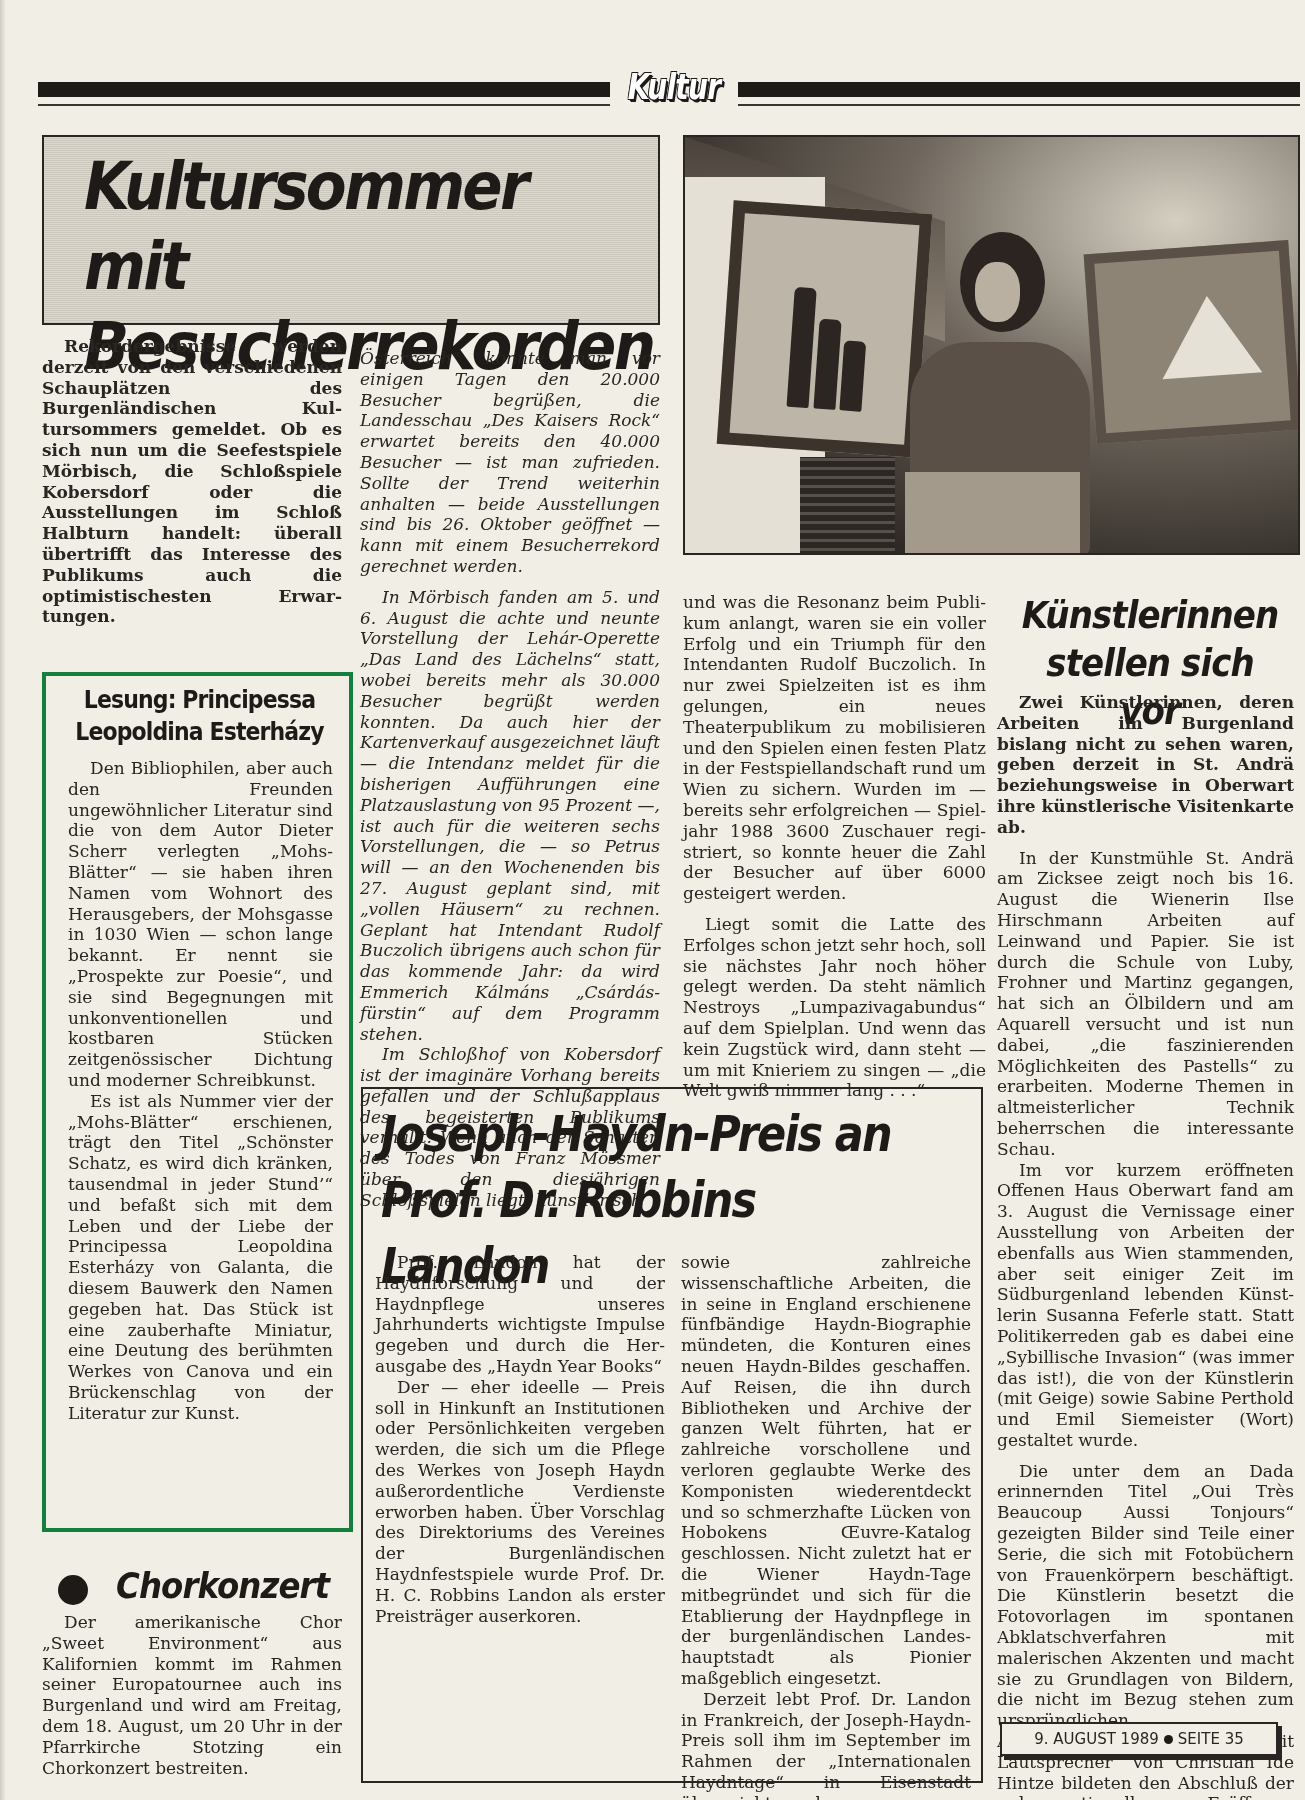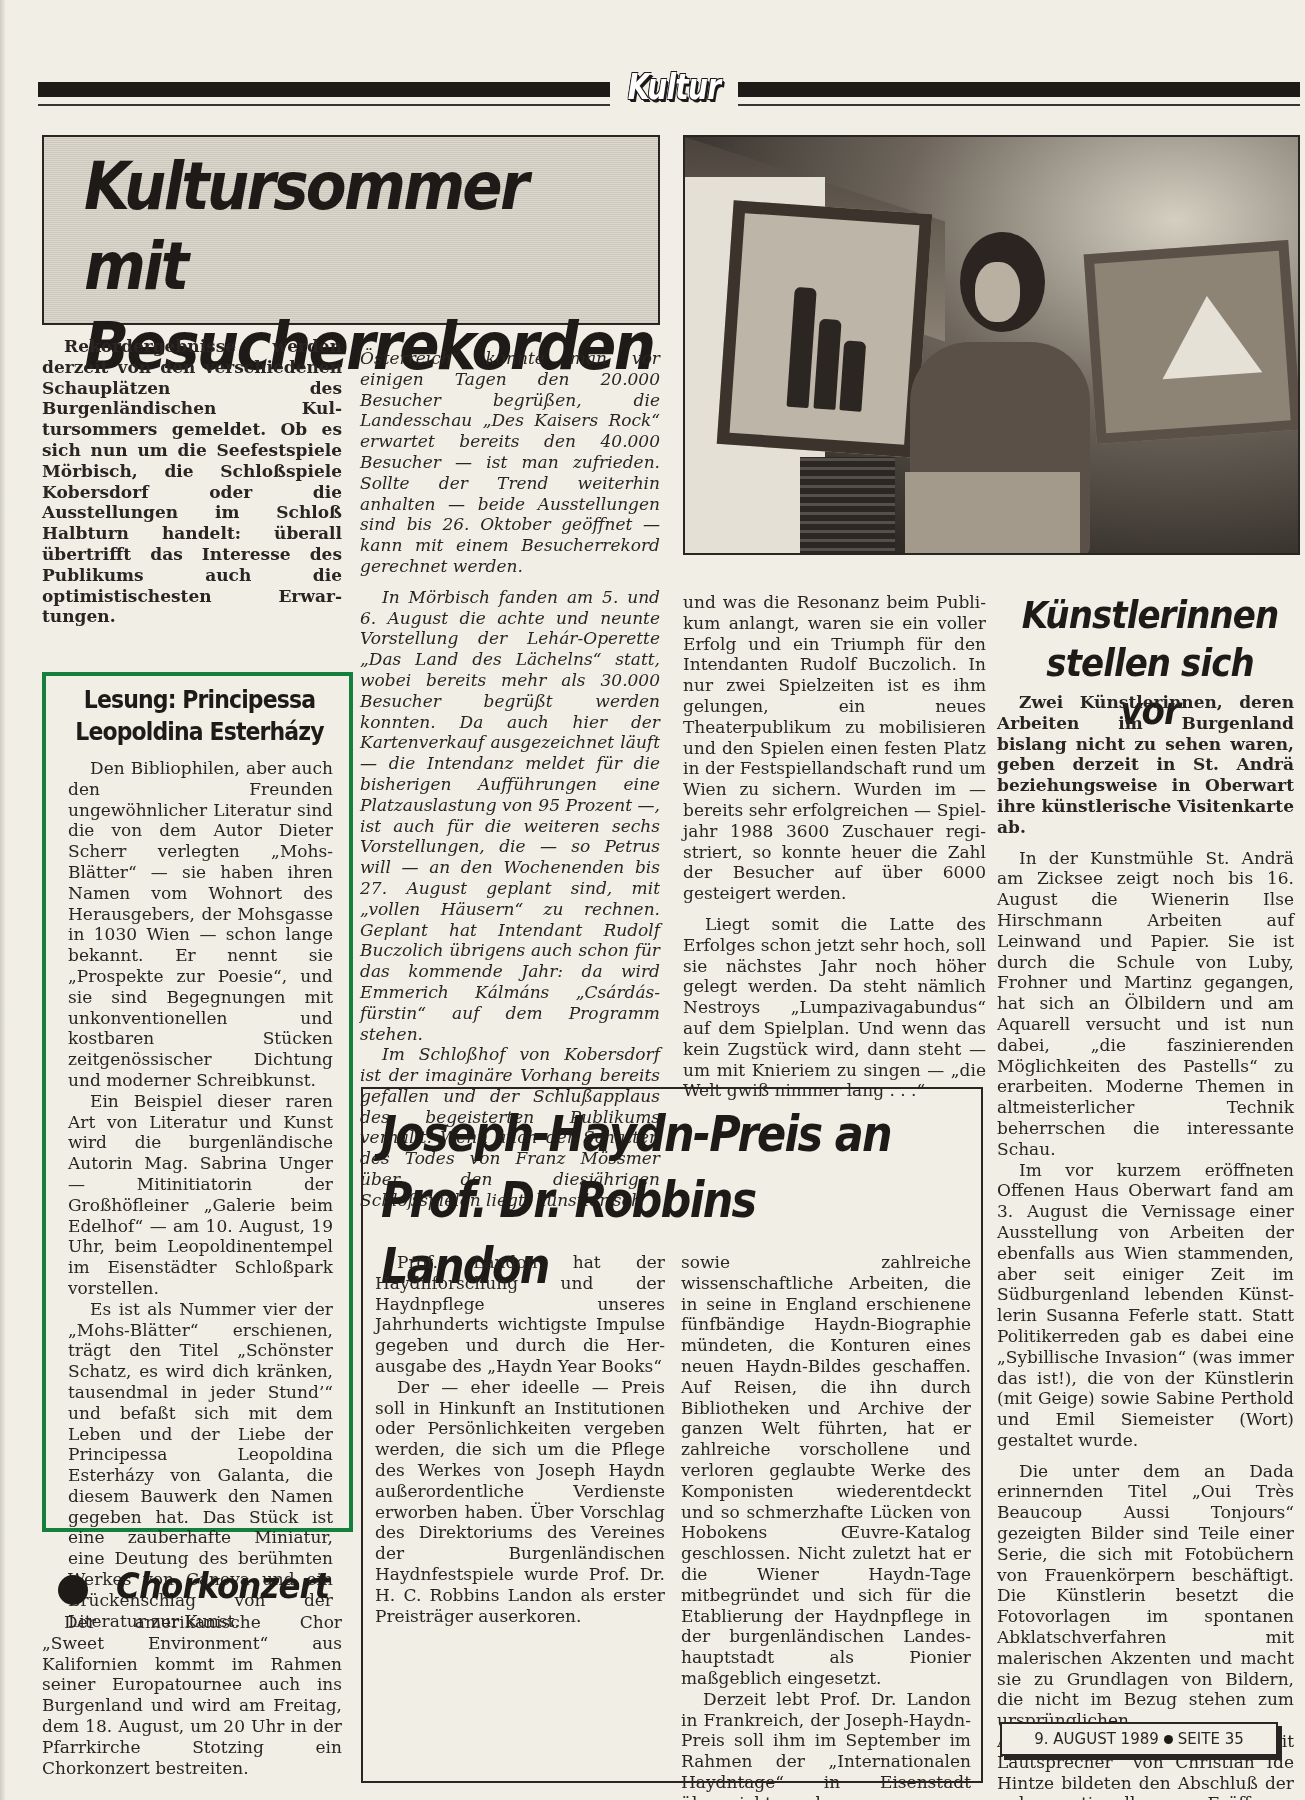--- a/index.html
+++ b/index.html
@@ -139,21 +139,20 @@
 
 <div class="col" style="left:683px; top:592px; width:303px;">
   <p style="text-indent:0">und was die Resonanz beim Publi­kum anlangt, waren sie ein voller Er­folg und ein Triumph für den Inten­danten Rudolf Buczolich. In nur zwei Spielzeiten ist es ihm gelungen, ein neues Theaterpublikum zu mobili­sieren und den Spielen einen festen Platz in der Festspiellandschaft rund um Wien zu sichern. Wurden im — bereits sehr erfolgreichen — Spiel­jahr 1988 3600 Zuschauer regi­striert, so konnte heuer die Zahl der Besucher auf über 6000 gesteigert werden.</p>
   <p class="gap">Liegt somit die Latte des Erfolges schon jetzt sehr hoch, soll sie näch­stes Jahr noch höher gelegt werden. Da steht nämlich Nestroys „Lumpazi­vagabundus“ auf dem Spielplan. Und wenn das kein Zugstück wird, dann steht — um mit Knieriem zu singen — „die Welt gwiß nimmer lang . . .“</p>
 </div>
 
 <div class="lesung-box">
   <h2>Lesung: Principessa Leopoldina Esterházy</h2>
   <div class="col" style="left:22px; top:82px; width:265px;">
     <p>Den Bibliophilen, aber auch den Freunden ungewöhnlicher Literatur sind die von dem Autor Dieter Scherr verlegten „Mohs-Blätter“ — sie haben ihren Na­men vom Wohnort des Heraus­gebers, der Mohsgasse in 1030 Wien — schon lange bekannt. Er nennt sie „Prospekte zur Poesie“, und sie sind Begegnungen mit unkonventionellen und kostba­ren Stücken zeitgenössischer Dichtung und moderner Schreib­kunst.</p>
-    <p>Ein Beispiel dieser raren Art von Literatur und Kunst wird die burgenländische Autorin Mag. Sabrina Unger — Mitinitiatorin der Großhöfleiner „Galerie beim Edelhof“ — am 10. August, 19 Uhr, beim Leopoldinentempel im Eisenstädter Schloßpark vor­stellen.</p>
     <p>Es ist als Nummer vier der „Mohs-Blätter“ erschienen, trägt den Titel „Schönster Schatz, es wird dich kränken, tausendmal in jeder Stund’“ und befaßt sich mit dem Leben und der Liebe der Principessa Leopoldina Esterházy von Galanta, die diesem Bauwerk den Namen gegeben hat. Das Stück ist eine zauberhafte Minia­tur, eine Deutung des berühmten Werkes von Canova und ein Brückenschlag von der Literatur zur Kunst.</p>
   </div>
 </div>
 
 <div class="chor-head">
   <div class="bullet"></div>
   <div class="chor-title">Chorkonzert</div>
 </div>
 <div class="col" style="left:42px; top:1612px; width:300px;">
   <p>Der amerikanische Chor „Sweet Environment“ aus Kalifornien kommt im Rahmen seiner Europa­tournee auch ins Burgenland und wird am Freitag, dem 18. August, um 20 Uhr in der Pfarrkirche Stot­zing ein Chorkonzert bestreiten.</p>

